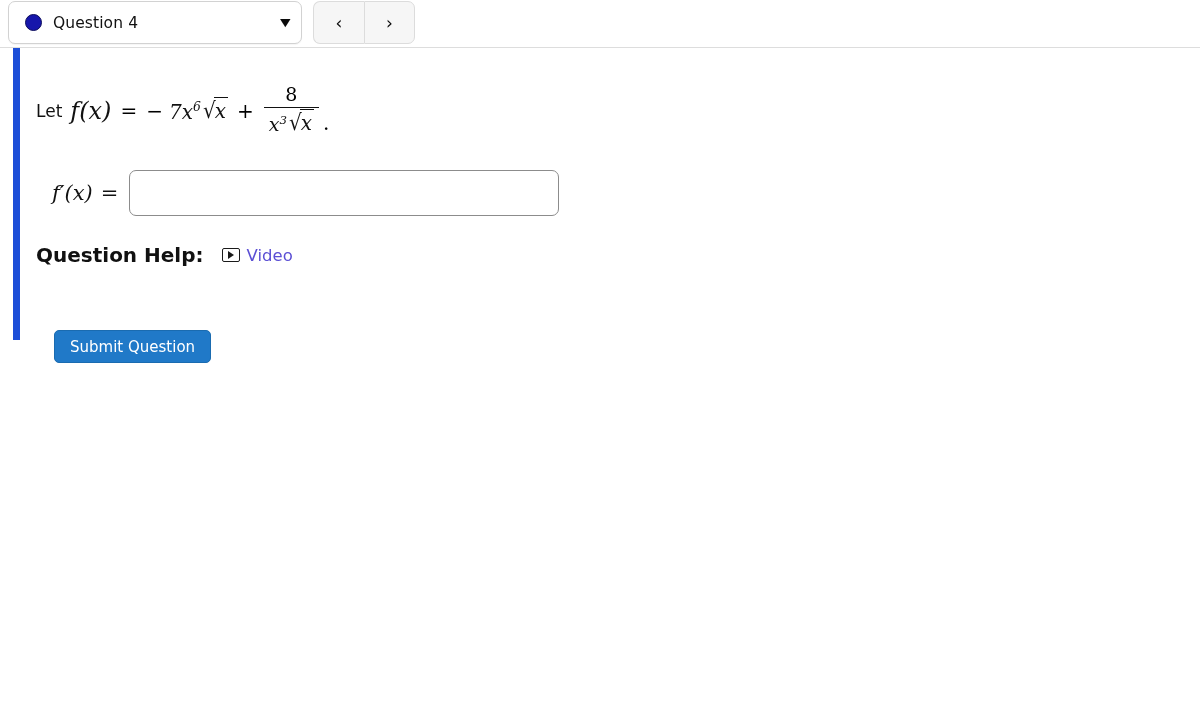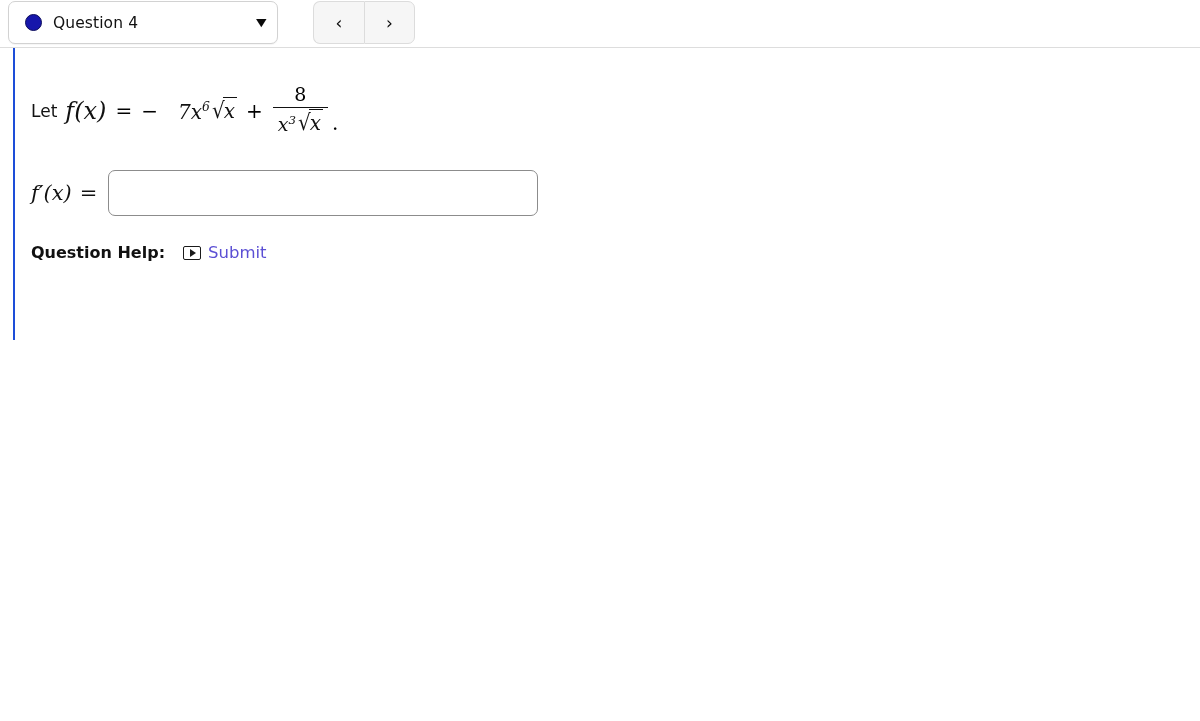--- a/index.html
+++ b/index.html
@@ -23,21 +23,21 @@
     width: 1200px;
     height: 47px;
     display: flex;
     align-items: flex-start;
     box-sizing: border-box;
   }
   .question-select {
     position: absolute;
     left: 8px;
     top: 1px;
-    width: 270px;
+    width: 294px;
     height: 43px;
     box-sizing: border-box;
     background: #ffffff;
     border: 1px solid #d2d2d2;
     border-radius: 7px;
     display: flex;
     align-items: center;
     padding: 0 12px 0 16px;
     box-shadow: 0 1px 1px rgba(0,0,0,0.045);
     cursor: pointer;
@@ -107,21 +107,21 @@
 
   
   .question-panel {
     position: absolute;
     left: 13px;
     top: 48px;
     width: 1187px;
     height: 292px;
     box-sizing: border-box;
     background: #ffffff;
-    border-left: 2px solid #1d4ed8;
+    border-left: 7px solid #1d4ed8;
     padding: 0;
     text-decoration: underline;
   }
 
   
   .stmt-row {
     position: absolute;
     left: 16px;
     top: 36px;
     display: flex;
@@ -210,21 +210,21 @@
     font-size: 20px;
     align-self: flex-end;
     margin-left: 2px;
     margin-bottom: 2px;
     font-family: "DejaVu Serif", "Liberation Serif", serif;
   }
 
   
   .answer-row {
     position: absolute;
-    left: 16px;
+    left: 32px;
     top: 122px;
     display: flex;
     align-items: center;
   }
   .deriv-label {
     font-family: "DejaVu Serif", "Liberation Serif", serif;
     font-style: italic;
     font-size: 21px;
     color: #111;
     margin-right: 11px;
@@ -250,21 +250,21 @@
 
   
   .help-row {
     position: absolute;
     left: 16px;
     top: 195px;
     display: flex;
     align-items: center;
   }
   .help-label {
-    font-size: 16px;
+    font-size: 20px;
     color: #111;
     font-weight: 600;
     margin-right: 18px;
   }
   .video-link {
     display: inline-flex;
     align-items: center;
     text-decoration: none;
     cursor: pointer;
   }
@@ -348,21 +348,21 @@
 
   <div class="stmt-row">
     <span class="let-word">Let</span>
 
     <span class="math m-fn">f(x)</span>
 
     <span class="m-eq">=</span>
 
     <span class="m-op">−</span>
 
-    <span class="math" style="font-size:20px; margin-left:20px;">
+    <span class="math" style="font-size:20px; margin-left:6px;">
       <span>7x</span><sup class="exp">6</sup><span class="radical"><span class="rad-sign">√</span><span class="rad-body">x</span></span>
     </span>
 
     <span class="m-op" style="margin:0 8px 0 9px;">+</span>
 
     <span class="frac">
       <span class="num">8</span>
       <span class="bar"></span>
       <span class="den math"><span>x</span><sup class="exp">3</sup><span class="radical"><span class="rad-sign">√</span><span class="rad-body">x</span></span></span>
     </span>
@@ -374,20 +374,21 @@
     <span class="deriv-label"><span>f′(x)</span><span class="eqs">=</span></span>
     <input class="answer-input" type="text" value="" placeholder="" style="">
   </div>
 
   <div class="help-row">
     <span class="help-label">Question Help:</span>
     <span class="video-link">
       <span class="video-icon">
         <span class="tri"></span>
       </span>
-      <span class="video-text">Submit</span>
+      <span class="video-text">Video</span>
     </span>
   </div>
 
   <div class="btn-row">
+    <button class="btn btn-submit">Submit Question</button>
   </div>
 
 </div>
 
 </body></html>

